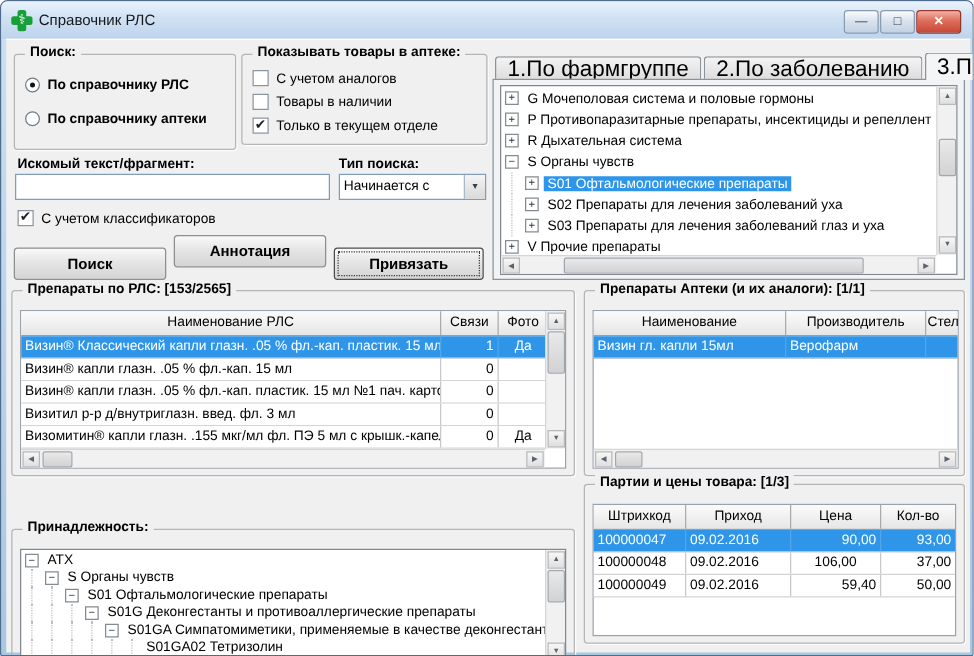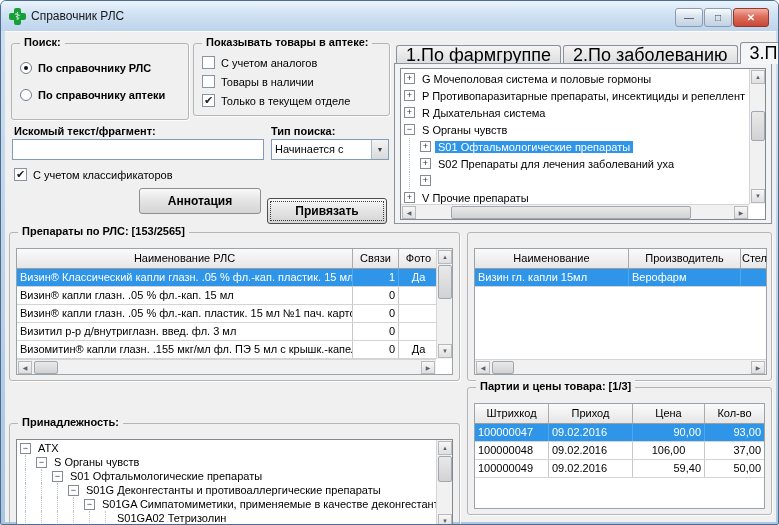--- a/index.html
+++ b/index.html
@@ -147,20 +147,21 @@
     <span class="field-label" style="left:266px;top:93px;">Тип поиска:</span>
     <div class="combo" style="left:266px;top:107px;width:118px;height:21px;">
       <span class="val">Начинается с</span>
       <span class="drop">▼</span>
     </div>
     <div class="check-row" style="left:9px;top:136px;">
       <span class="checkbox">✔</span>
       <span class="check-label">С учетом классификаторов</span>
     </div>
 
+    <div class="btn" style="left:6px;top:166px;width:122px;">Поиск</div>
     <div class="btn" style="left:134px;top:156px;width:122px;">Аннотация</div>
     <div class="btn default" style="left:262px;top:166px;width:120px;">Привязать</div>
 
     <div class="tabcontrol">
       <div class="tabbar">
         <span class="tab">1.По фармгруппе</span>
         <span class="tab">2.По заболеванию</span>
         <span class="tab active">3.По АТХ</span>
       </div>
       <div class="tabpage">
@@ -188,20 +189,21 @@
                 <span class="tlabel sel">S01 Офтальмологические препараты</span>
               </div>
               <div class="trow-tree">
                 <span class="guide"></span>
                 <span class="toggle">+</span>
                 <span class="tlabel">S02 Препараты для лечения заболеваний уха</span>
               </div>
               <div class="trow-tree">
                 <span class="guide"></span>
                 <span class="toggle">+</span>
+                <span class="tlabel">S03 Препараты для лечения заболеваний глаз и уха</span>
               </div>
               <div class="trow-tree">
                 <span class="toggle">+</span>
                 <span class="tlabel">V Прочие препараты</span>
               </div>
             </div>
           <div class="vscroll" style="right:0;top:0;bottom:15px;">
             <span class="sbtn" style="top:1px;">▲</span>
             <span class="sthumb" style="top:42px;height:30px;"></span>
             <span class="sbtn" style="bottom:1px;">▼</span>
@@ -257,20 +259,21 @@
         </div>
         <div class="hscroll" style="left:0;right:16px;bottom:0;">
           <span class="sbtn" style="left:1px;">◀</span>
           <span class="sthumb" style="left:17px;width:24px;"></span>
           <span class="sbtn" style="right:1px;">▶</span>
         </div>
       </div>
     </div>
 
     <div class="group" style="left:462px;top:200px;width:305px;height:149px;">
+      <span class="gtitle">Препараты Аптеки (и их аналоги): [1/1]</span>
       <div class="tbl" style="left:6px;top:15px;width:293px;height:127px;">
         <div class="thead">
           <span class="hcell" style="width:154px;">Наименование</span>
           <span class="hcell" style="width:112px;">Производитель</span>
           <span class="hcell" style="width:27px;border-right:none;">Стел</span>
         </div>
         <div class="tbody" id="apt-body">
             <div class="trow sel">
               <div class="cell" style="width: 154px;">Визин гл. капли 15мл</div>
               <div class="cell" style="width: 112px;">Верофарм</div>

